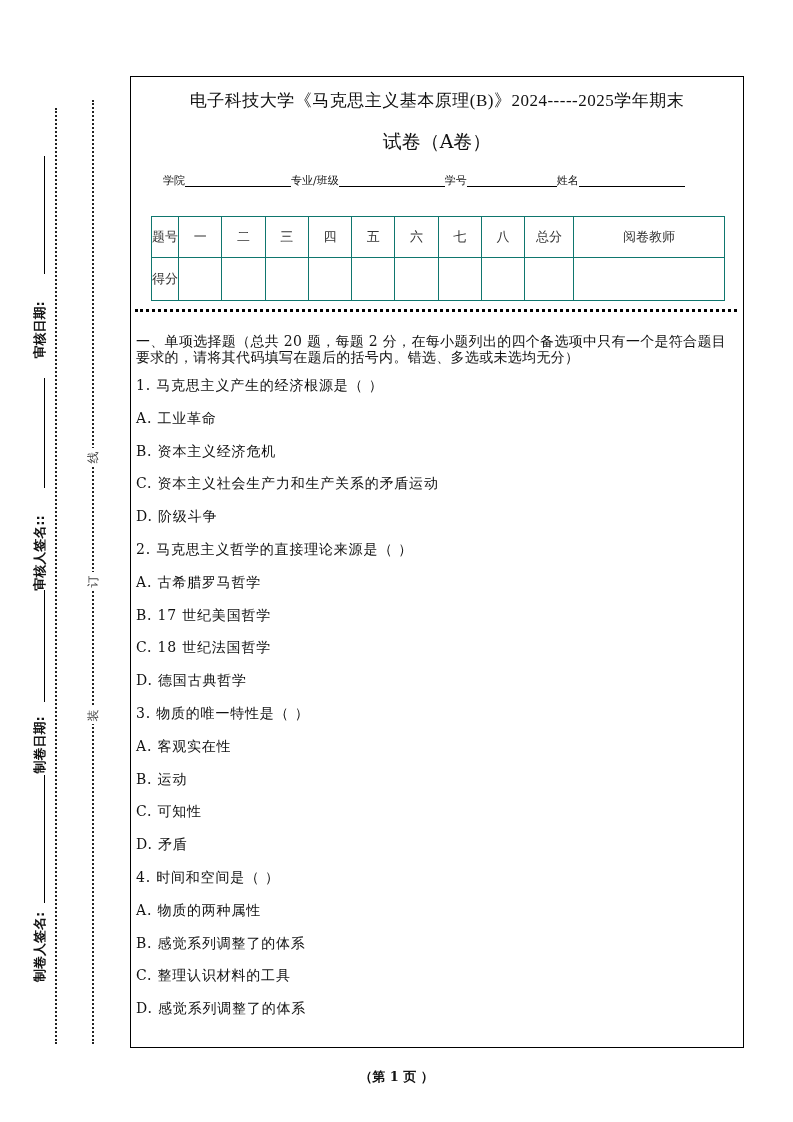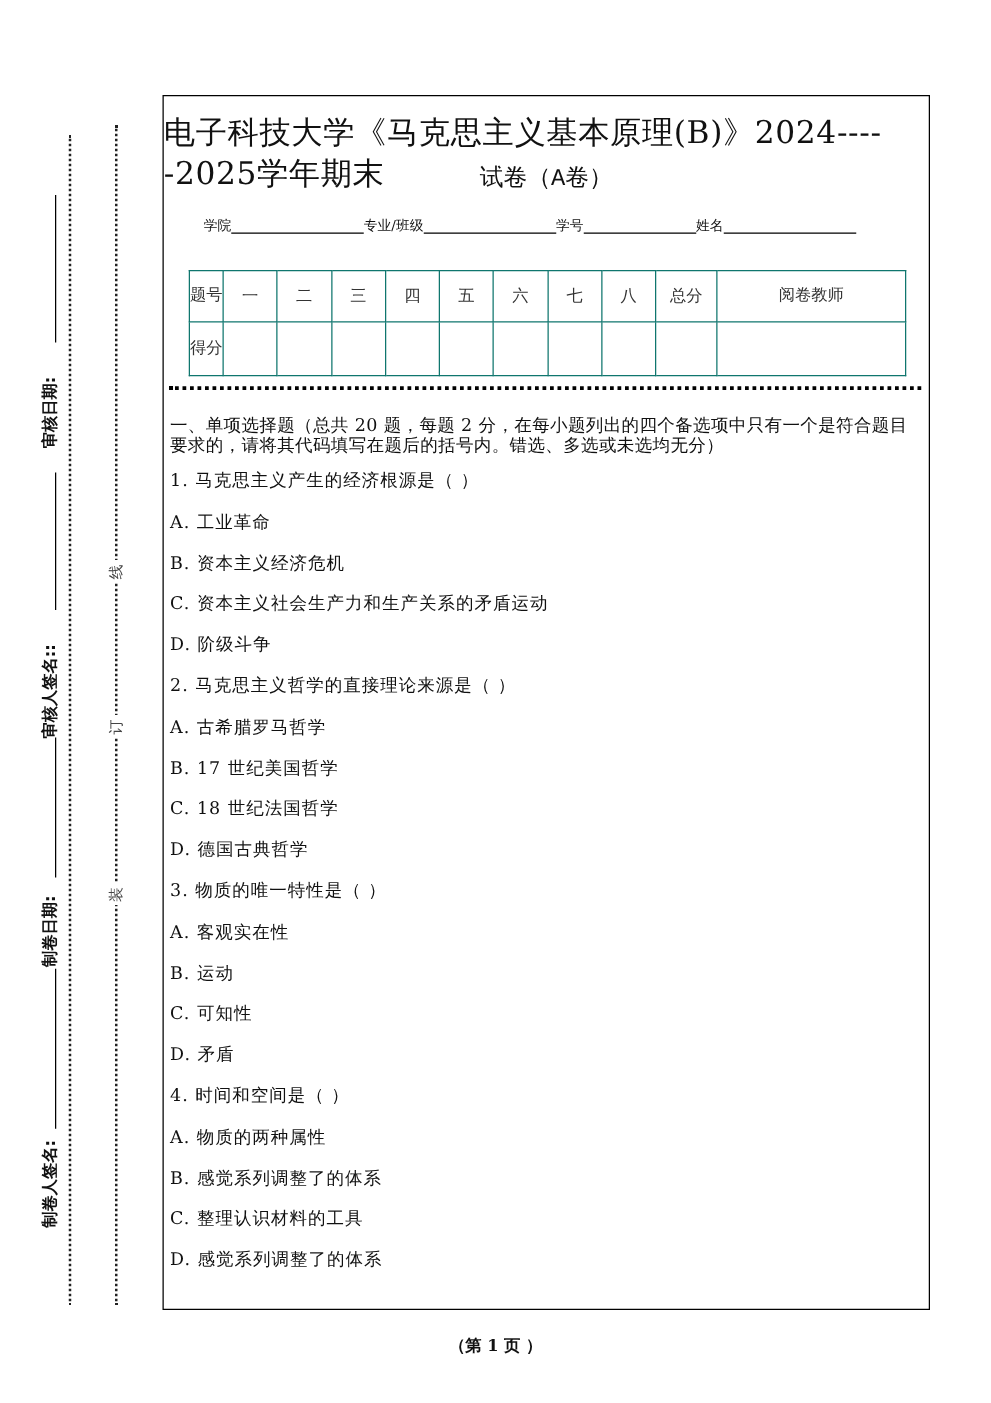--- a/index.html
+++ b/index.html
@@ -14,23 +14,23 @@
   .vlabel { position:absolute; left:20px; width:40px; display:flex; align-items:center; justify-content:center; }
   .vlabel span { display:block; transform:rotate(-90deg); white-space:nowrap;
                  font-family:"DejaVu Sans", sans-serif; font-weight:bold; font-size:13px; }
   .bindchar { position:absolute; left:84px; width:18px; height:18px; background:#fff;
               display:flex; align-items:center; justify-content:center; }
   .bindchar span { transform:rotate(-90deg); font-size:12px; color:#444; }
 
   
   .frame { position:absolute; left:130px; top:76px; width:614px; height:972px;
            border:1px solid #000; box-sizing:border-box; }
-  .title1 { position:absolute; left:0; top:12px; width:100%; 
-            font-size:25px; letter-spacing:0.5px; }
-  .title2 { position:absolute; left:0; top:52px; width:100%; text-align:center; font-size:19px;font-family:Liberation Mono, monospace; }
+  .title1 { position:absolute; left:0; top:12px; width:100%; text-align:center;
+            font-size:17px; letter-spacing:0.5px;font-family:Liberation Serif, serif; }
+  .title2 { position:absolute; left:0; top:52px; width:100%; text-align:center; font-size:19px; }
   .infoline { position:absolute; left:32px; top:96px; font-size:11px; display:flex; align-items:center; }
   .infoline .lbl { white-space:nowrap; }
   .infoline .blank { display:inline-block; border-bottom:1px solid #000; height:12px; }
 
   table.score { position:absolute; left:20px; top:139px; width:574px; border-collapse:collapse;
                 font-size:13px; }
   table.score td { border:1px solid #0f766e; text-align:center; color:#333; padding:0; }
   table.score tr.r1 td { height:40px; }
   table.score tr.r2 td { height:42px; }
   table.score td.rh { width:26px; line-height:20px; }

